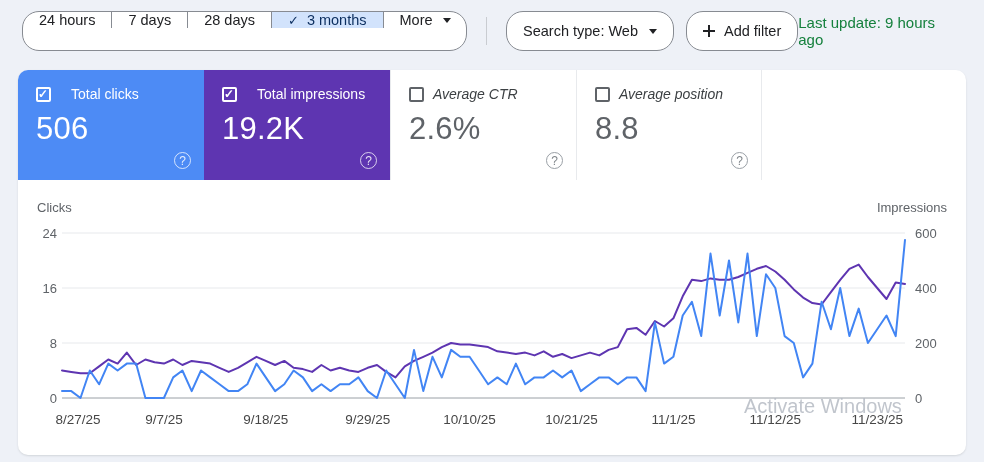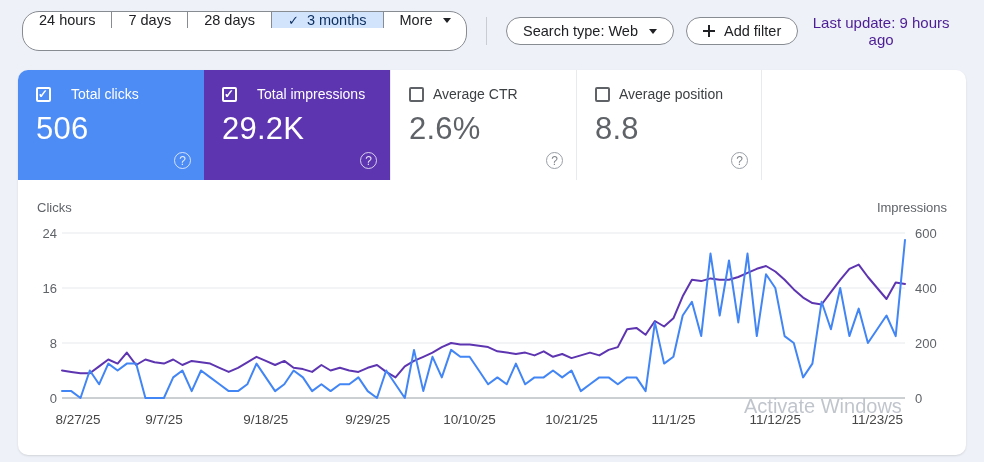--- a/index.html
+++ b/index.html
@@ -36,52 +36,52 @@
     width: 0; height: 0; margin-left: 2px;
     border-left: 4.5px solid transparent;
     border-right: 4.5px solid transparent;
     border-top: 5px solid #202124;
     display: inline-block;
   }
   .vdivider { width: 1px; height: 28px; background: #c9ccd1; margin: 0 19px; }
   .pill {
     display: inline-flex; align-items: center; gap: 9px;
     border: 1px solid #878b92; border-radius: 17px; background: #fff;
-    height: 28px; padding: 0 16px; font-size: 14.5px; color: #202124;
+    height: 40px; padding: 0 16px; font-size: 14.5px; color: #202124;
     cursor: pointer; white-space: nowrap;
   }
   .pill + .pill { margin-left: 12px; }
   .plus-icon { position: relative; width: 12px; height: 12px; display:inline-block; }
   .plus-icon::before, .plus-icon::after {
     content:""; position:absolute; background:#202124;
   }
   .plus-icon::before { left: 5px; top: 0; width: 2px; height: 12px; }
   .plus-icon::after  { left: 0; top: 5px; width: 12px; height: 2px; }
-  .last-update { margin-left: auto; font-size: 15px; color: #4c1d95; text-align: center; }
+  .last-update { margin-left: auto; font-size: 15px; color: #15803d; }
 
   
   .card {
     position: relative;
     margin: 23px 0 0 18px;
     width: 948px; height: 385px;
     background: #fff; border-radius: 10px;
     box-shadow: 0 1px 2px rgba(60,64,67,.15);
     overflow: hidden;
   }
 
   .metrics { display: flex; height: 110px; }
   .tile {
     position: relative; width: 186px; height: 110px;
     padding: 16px 16px 0 18px; cursor: pointer; background: #fff;
   }
   .tile.plain { border-left: 1px solid #e8eaed; }
   .tile.plain:last-child { border-right: 1px solid #e8eaed; }
   .tile-head { display: flex; align-items: center; gap: 9px; font-size: 14px; }
   .tile.colored .tile-head { color: #fff; gap: 20px; }
-  .tile.plain .tile-head { color: #3c4043; }
+  .tile.plain .tile-head { color: #3c4043; font-style: italic; }
   .tile-value { margin-top: 9px; font-size: 31px; letter-spacing: .2px; }
   .tile.colored .tile-value { color: #fff; }
   .tile.plain .tile-value { color: #5f6368; }
 
   .cb { position: relative; width: 15px; height: 15px; border-radius: 2px; flex: 0 0 auto; }
   .cb.checked { border: 2px solid #fff; }
   .cb.checked::after {
     content: "✓"; position: absolute; left: 0px; top: -2px;
     font-size: 12px; font-weight: bold; color: #fff;
   }
@@ -153,21 +153,21 @@
         <span>Total clicks</span>
       </div>
       <div class="tile-value">506</div>
       <span class="help"></span>
     </div>
     <div class="tile colored" style="background: rgb(94, 53, 177);">
       <div class="tile-head">
         <span class="cb checked"></span>
         <span>Total impressions</span>
       </div>
-      <div class="tile-value">29.2K</div>
+      <div class="tile-value">19.2K</div>
       <span class="help"></span>
     </div>
     <div class="tile plain">
       <div class="tile-head">
         <span class="cb unchecked"></span>
         <span>Average CTR</span>
       </div>
       <div class="tile-value">2.6%</div>
       <span class="help"></span>
     </div>

